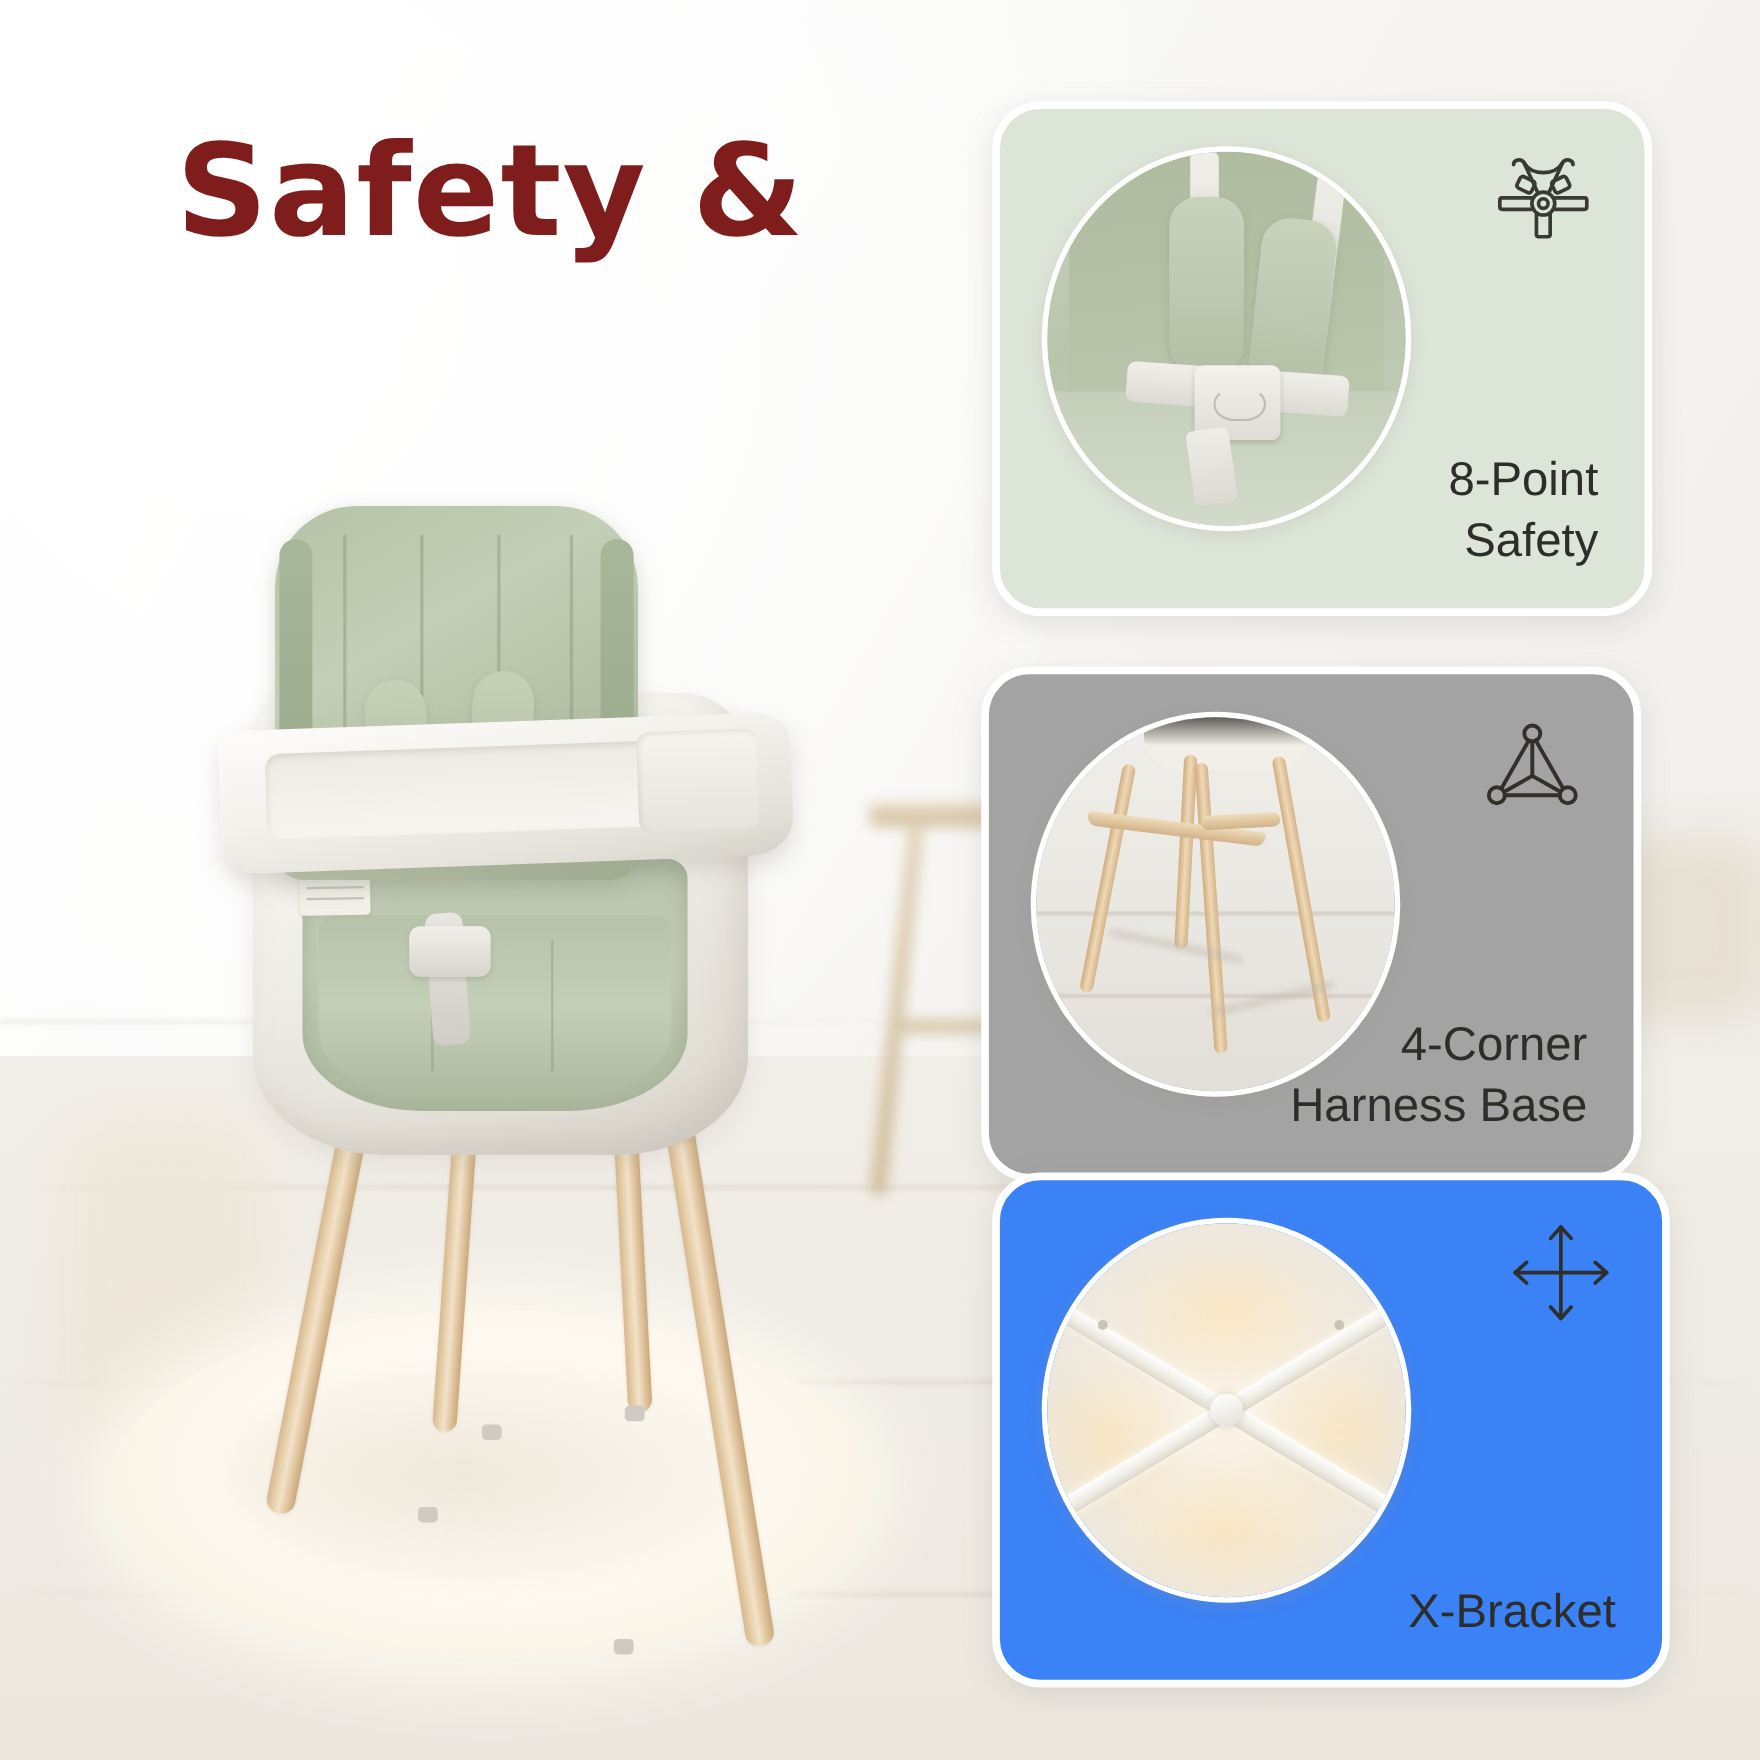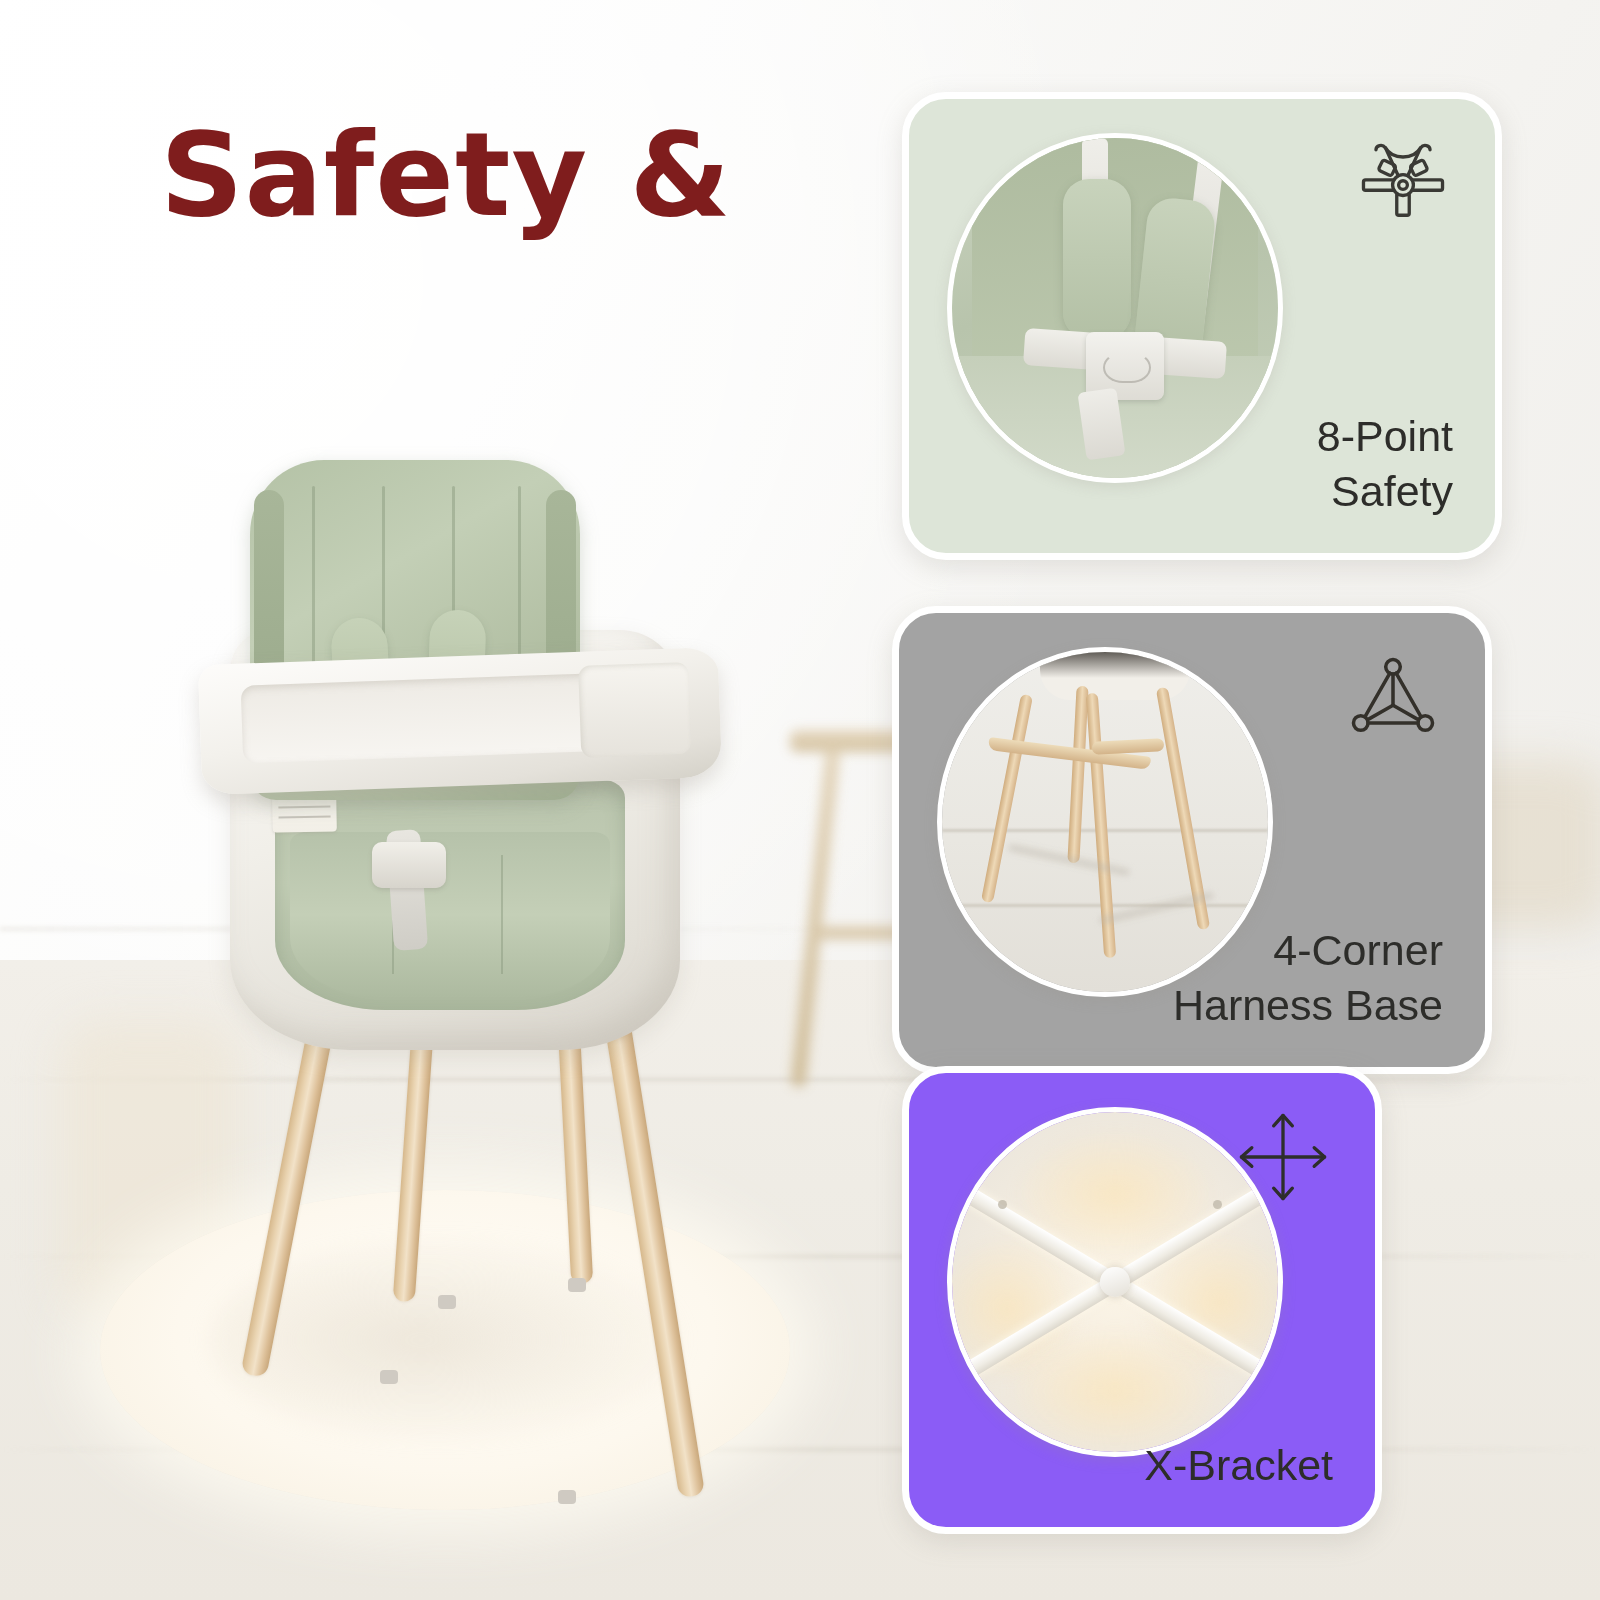--- a/index.html
+++ b/index.html
@@ -219,21 +219,21 @@
   
   .card {
     position:absolute;
     border-radius:44px;
     border:7px solid #ffffff;
     box-shadow:0 8px 26px rgba(150,145,135,.22);
     overflow:hidden;
   }
   .card-1 { left:902px; top:92px;   width:600px; height:468px; background:#dde5d8; }
   .card-2 { left:892px; top:582px;  width:600px; height:468px; background:#a3a3a3;margin-top:24px; }
-  .card-3 { left:902px; top:1066px; width:480px; height:468px; background:#8b5cf6; }
+  .card-3 { left:902px; top:1066px; width:616px; height:468px; background:#3b82f6; }
 
   .card-photo {
     position:absolute; left:38px; top:34px; width:336px; height:350px;
     border-radius:50%;
     border:5px solid #ffffff;
     overflow:hidden;
     box-shadow:0 4px 14px rgba(150,145,135,.2);
   }
 
   

